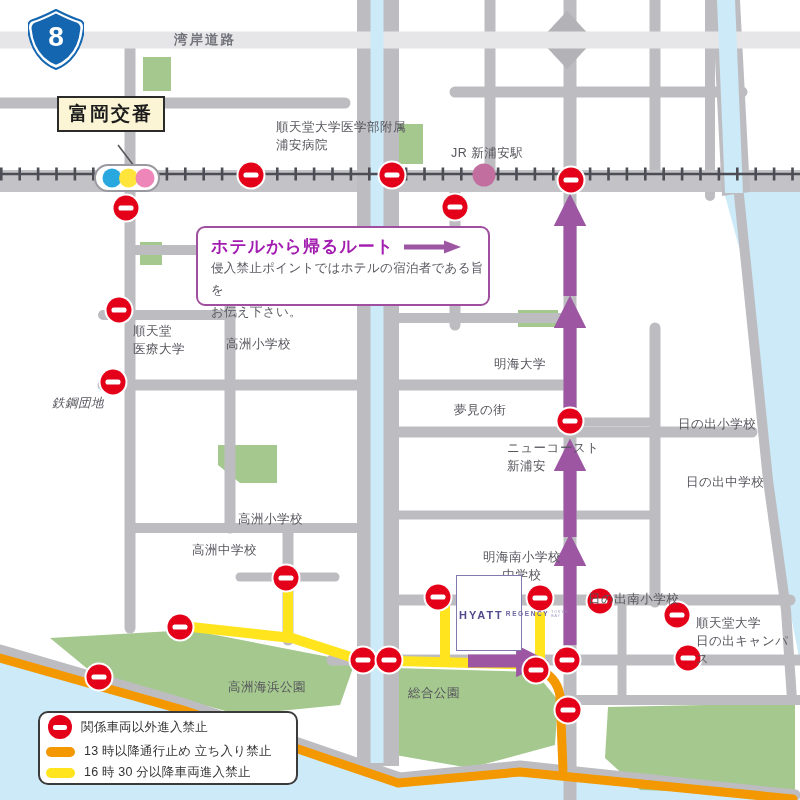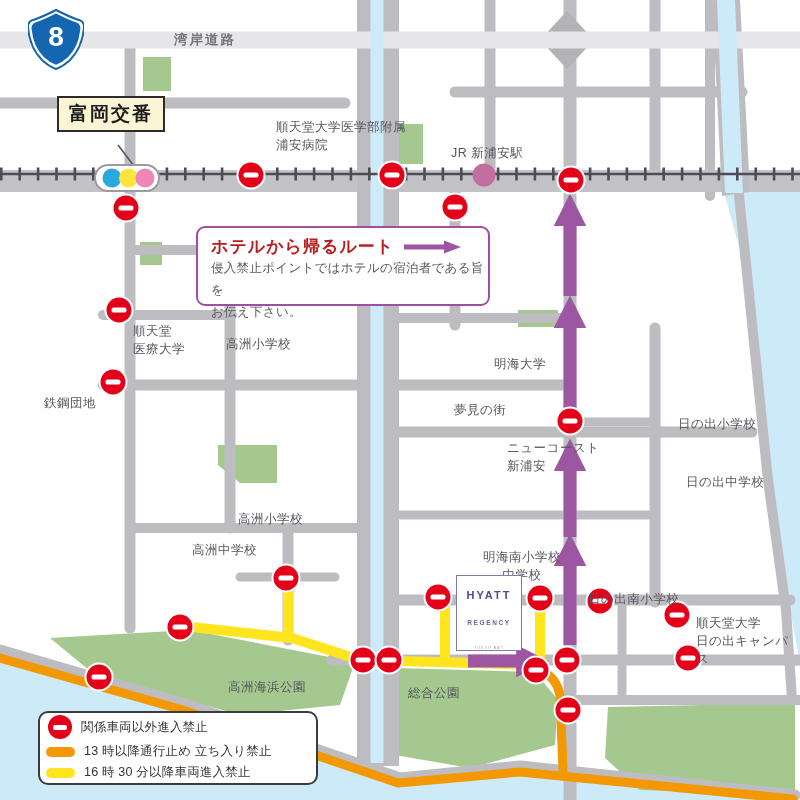--- a/index.html
+++ b/index.html
@@ -19,34 +19,34 @@
     background:#fcf5d5;border:2.5px solid #2b2b2b;display:flex;align-items:center;justify-content:center;
     font-size:19px;font-weight:bold;color:#1c1c1c;letter-spacing:2px;z-index:6;
   }
   
   .infobox{
     position:absolute;left:196px;top:226px;width:294px;height:80px;
     background:#fff;border:2.5px solid #a04fa0;border-radius:9px;z-index:6;
     padding:7px 0 0 13px;box-sizing:border-box;
   }
   .infobox .titlerow{display:flex;align-items:center;gap:8px;}
-  .infobox .title{font-size:17px;font-weight:bold;color:#b91c1c;letter-spacing:1px;}
+  .infobox .title{font-size:17px;font-weight:bold;color:#a21caf;letter-spacing:1px;}
   .infobox .body{font-size:12.5px;color:#595960;line-height:1.75;white-space:pre-line;letter-spacing:.3px;}
   
   .hyatt{
     position:absolute;left:456px;top:575px;width:64px;height:74px;background:#fff;
-    border:1.5px solid #8279ad;z-index:6;display:flex;flex-direction:column;align-items:center;
-    justify-content:flex-end;gap:18px;
+    border:1.5px solid #8279ad;z-index:6;display:flex;flex-direction:row;align-items:center;
+    justify-content:flex-start;gap:2px;
   }
   .hyatt .l1{font-size:11px;font-weight:bold;color:#514a8c;letter-spacing:2px;margin-top:3px;}
   .hyatt .l2{font-size:6.5px;font-weight:bold;color:#6b65a0;letter-spacing:1.6px;}
   .hyatt .l3{font-size:3.5px;color:#9a95bd;letter-spacing:1px;margin-top:2px;}
   
   .legend{
-    position:absolute;left:38px;top:711px;width:280px;height:74px;background:#fff;
+    position:absolute;left:38px;top:711px;width:260px;height:74px;background:#fff;
     border:2px solid #3b3b3b;border-radius:10px;z-index:7;
     display:flex;flex-direction:column;justify-content:center;gap:4px;padding:4px 8px;box-sizing:border-box;
   }
   .legend .row{display:flex;align-items:center;gap:9px;}
   .legend .txt{font-size:12.5px;color:#333;letter-spacing:.2px;}
   .noent-ico{width:24px;height:24px;border-radius:50%;background:#e50019;position:relative;flex:0 0 auto;}
   .noent-ico::after{content:"";position:absolute;left:5px;top:10px;width:14px;height:4.5px;border-radius:2px;background:#fff;}
   .pill{width:29px;height:10px;border-radius:5px;flex:0 0 auto;margin-left:-2px;}
   .pill.or{background:#f39800;}
   .pill.yl{background:#ffe41e;}
@@ -193,21 +193,21 @@
     <text x="28" y="38" text-anchor="middle" font-size="28" font-weight="bold" fill="#ffffff">8</text>
   </svg>
 
   <div class="lbl road" style="left:174px;top:30px;">湾岸道路</div>
   <div class="lbl" style="left:276px;top:118px;">順天堂大学医学部附属
 浦安病院</div>
   <div class="lbl" style="left:451px;top:144px;">JR 新浦安駅</div>
   <div class="lbl" style="left:133px;top:322px;">順天堂
 医療大学</div>
   <div class="lbl" style="left:226px;top:335px;">高洲小学校</div>
-  <div class="lbl" style="left:44px;top:394px;">鉄鋼団地</div>
+  <div class="lbl" style="left:52px;top:394px;font-style:italic;">鉄鋼団地</div>
   <div class="lbl" style="left:494px;top:355px;">明海大学</div>
   <div class="lbl" style="left:454px;top:374px;margin-top:27px;">夢見の街</div>
   <div class="lbl" style="left:507px;top:439px;">ニューコースト
 新浦安</div>
   <div class="lbl" style="left:678px;top:415px;">日の出小学校</div>
   <div class="lbl" style="left:686px;top:473px;">日の出中学校</div>
   <div class="lbl" style="left:238px;top:510px;">高洲小学校</div>
   <div class="lbl" style="left:192px;top:541px;">高洲中学校</div>
   <div class="lbl" style="left:478px;top:548px;width:88px;text-align:center;">明海南小学校
 中学校</div>

